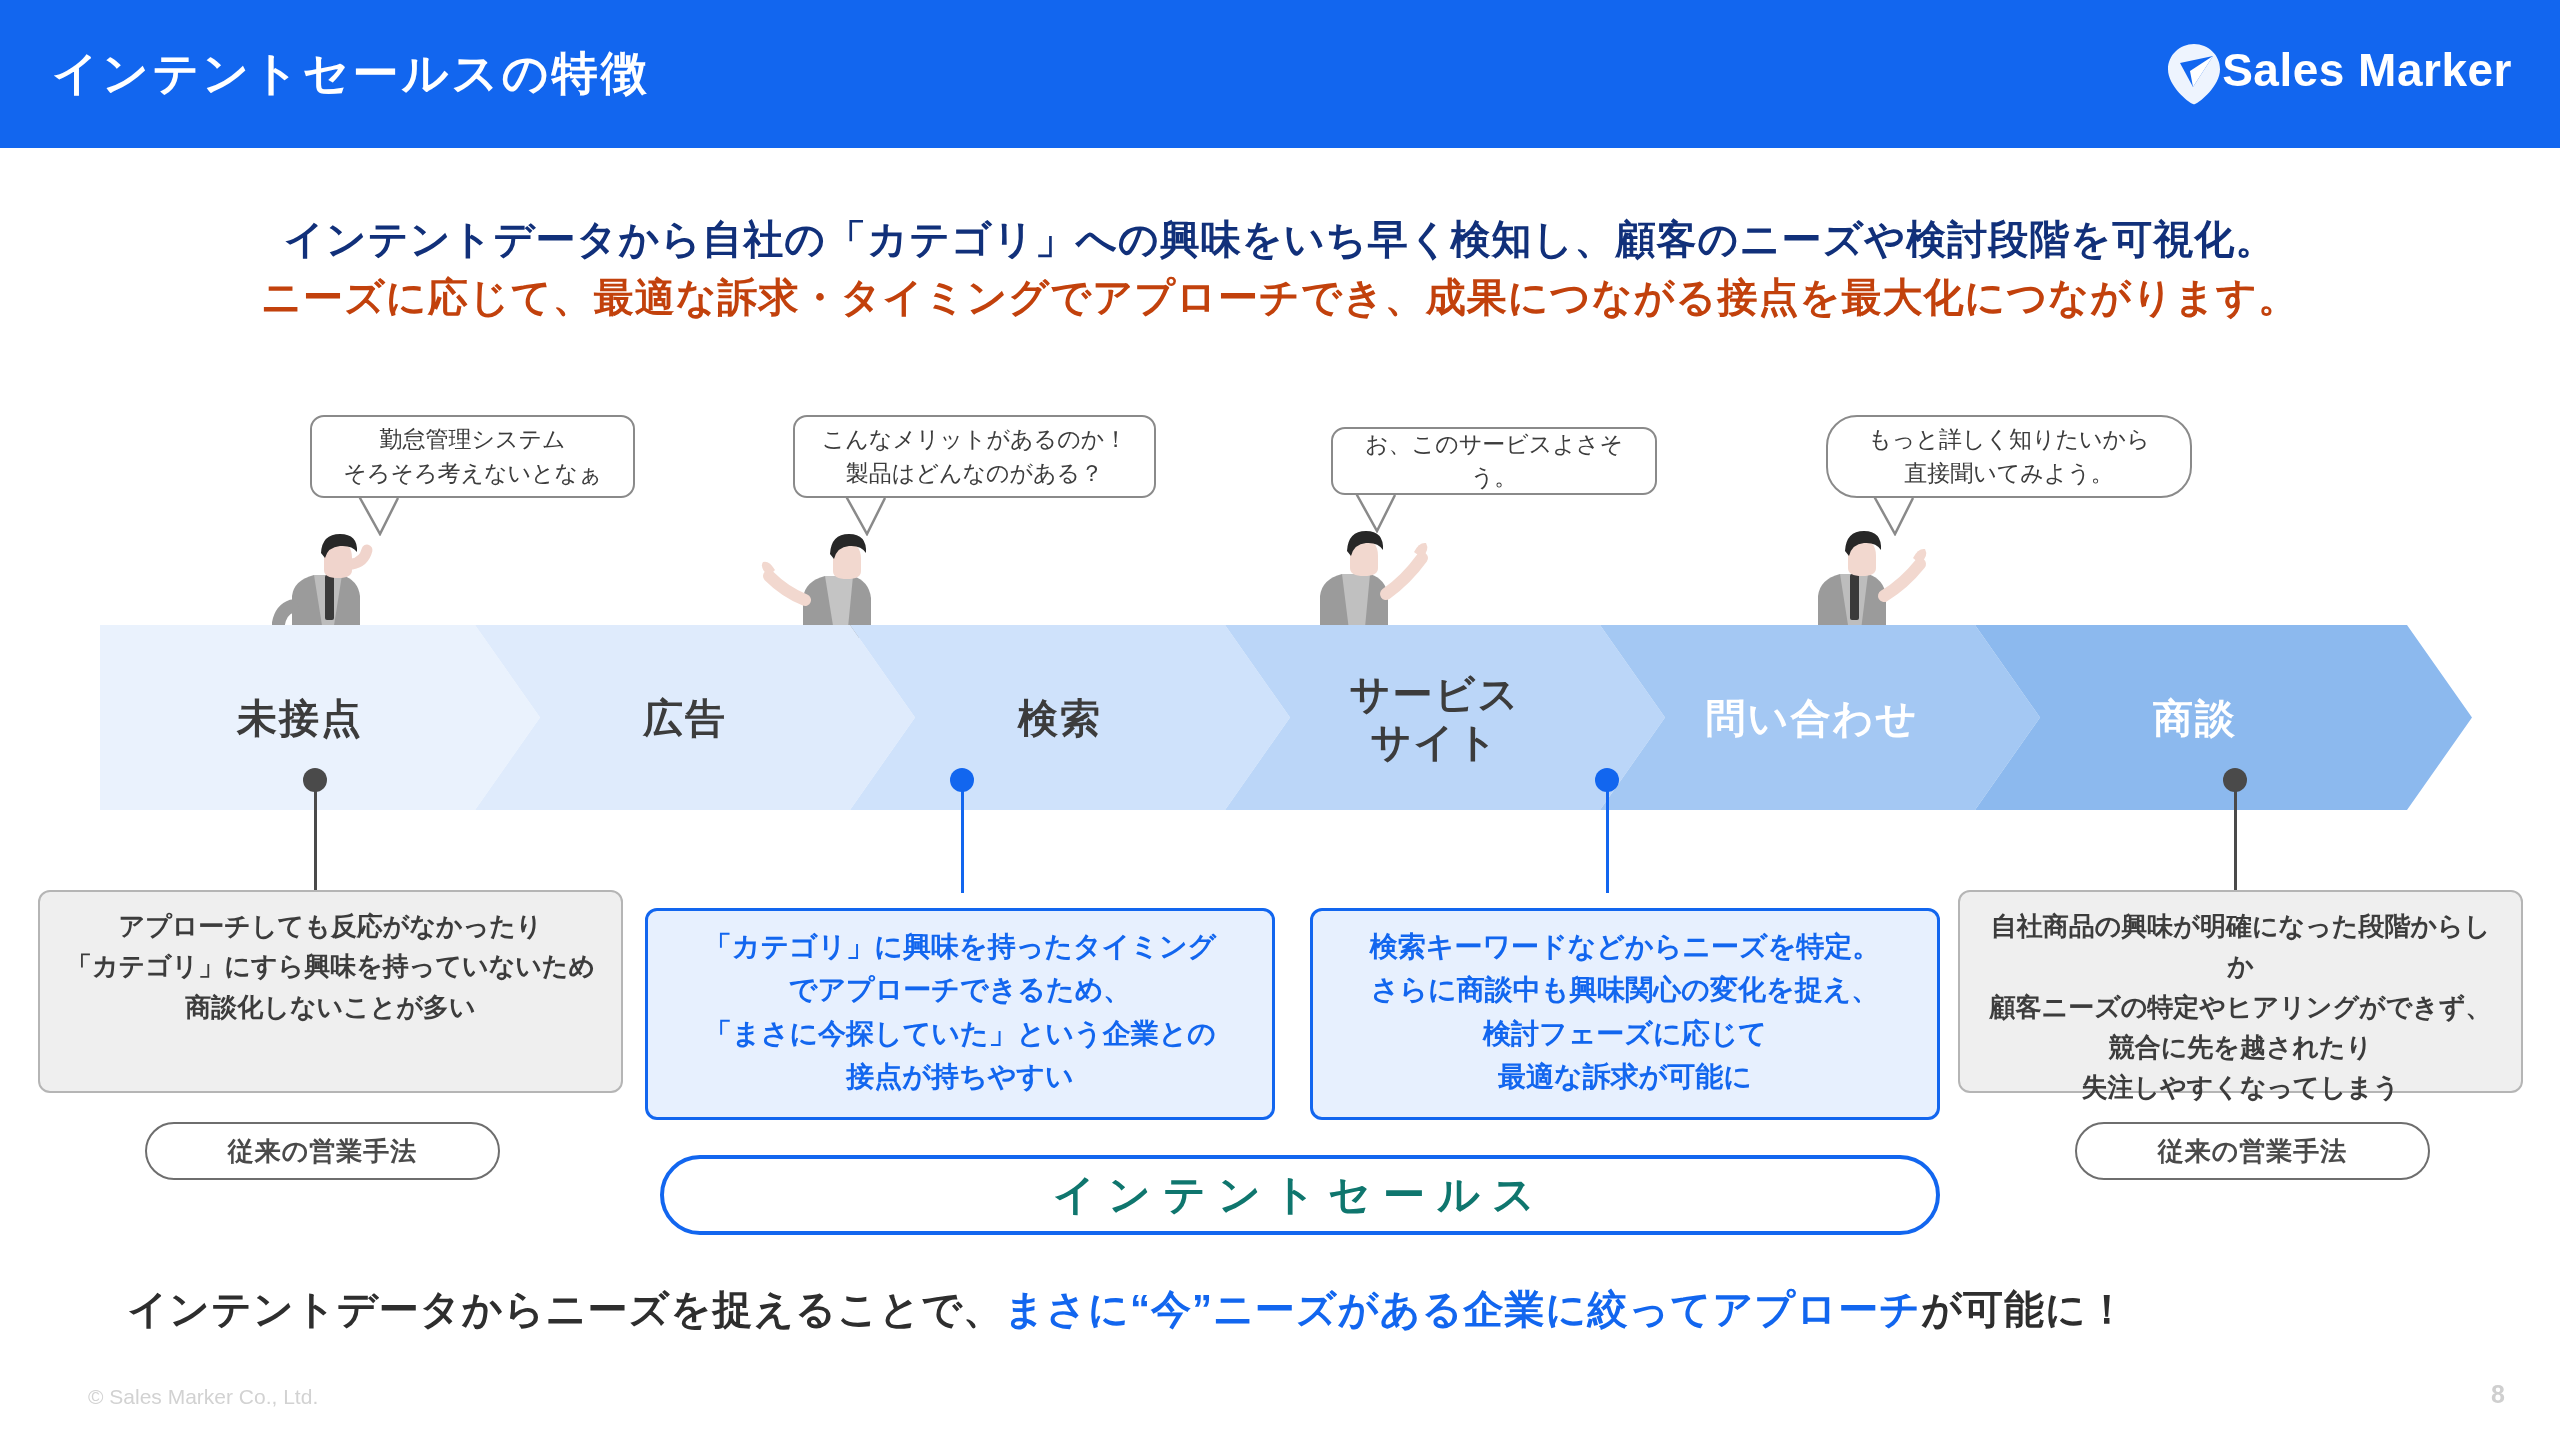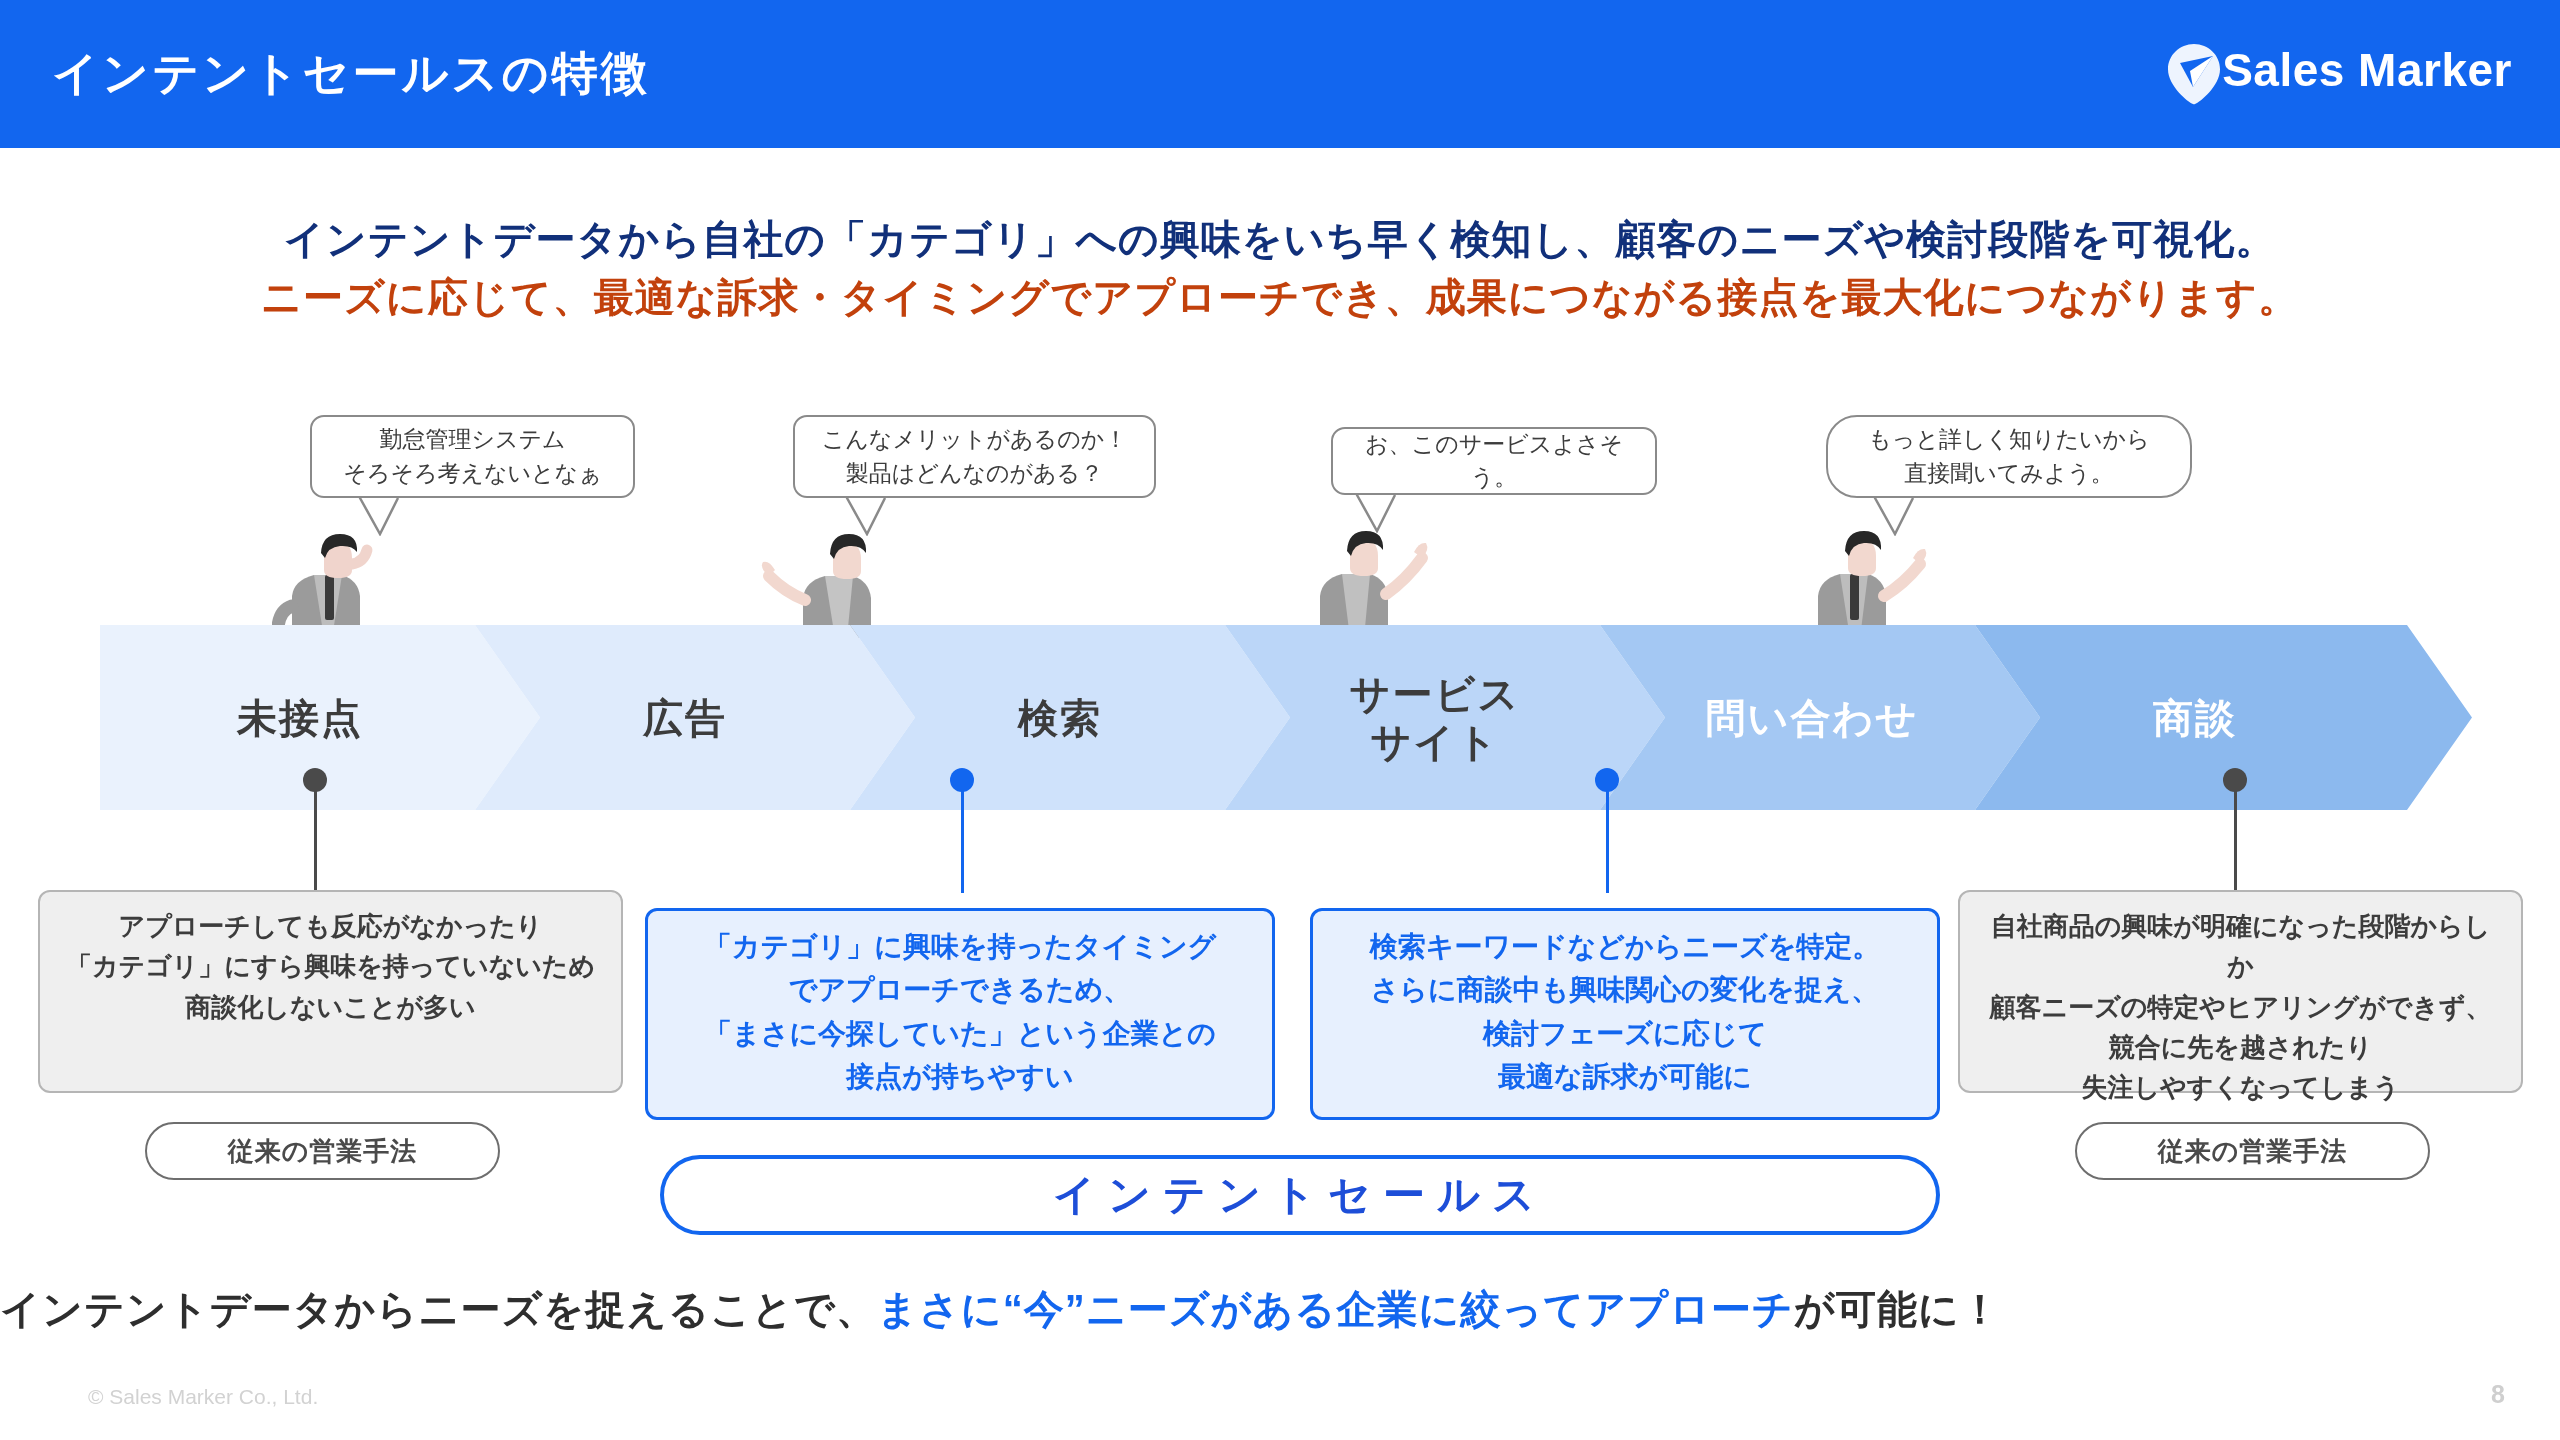--- a/index.html
+++ b/index.html
@@ -70,26 +70,26 @@
   .desc-blue { background: #e7f0fe; border: 3px solid #1266EF; color: #1266EF;
                font-size: 28px; font-weight: 700; }
 
   
   .pill {
     position: absolute; border-radius: 999px;
     display: flex; align-items: center; justify-content: center;
   }
   .pill-gray { border: 2px solid #6e6e6e; background: #fff; color: #4a4a4a;
                font-size: 26px; font-weight: 700; letter-spacing: 1px; }
-  .pill-blue { border: 4px solid #1266EF; background: #fff; color: #1d4ed8;
+  .pill-blue { border: 4px solid #1266EF; background: #fff; color: #0f766e;
                font-size: 42px; font-weight: 700; letter-spacing: 12px; }
 
   
   .bottom {
-    position: absolute; left: 0; top: 1282px; width: 2128px; text-align: left;
+    position: absolute; left: 0; top: 1282px; width: 2128px; text-align: right;
     font-size: 40px; font-weight: 700; letter-spacing: 1px;
   }
   .bottom .b-dark { color: #2e2e2e; }
   .bottom .b-blue { color: #1266EF; }
 
   
   .copyright { position: absolute; left: 88px; top: 1385px; font-size: 21px; color: #d2d2d2; }
   .pagenum { position: absolute; right: 55px; top: 1380px; font-size: 25px;
              font-weight: 700; color: #cfcfcf; }
 </style>

